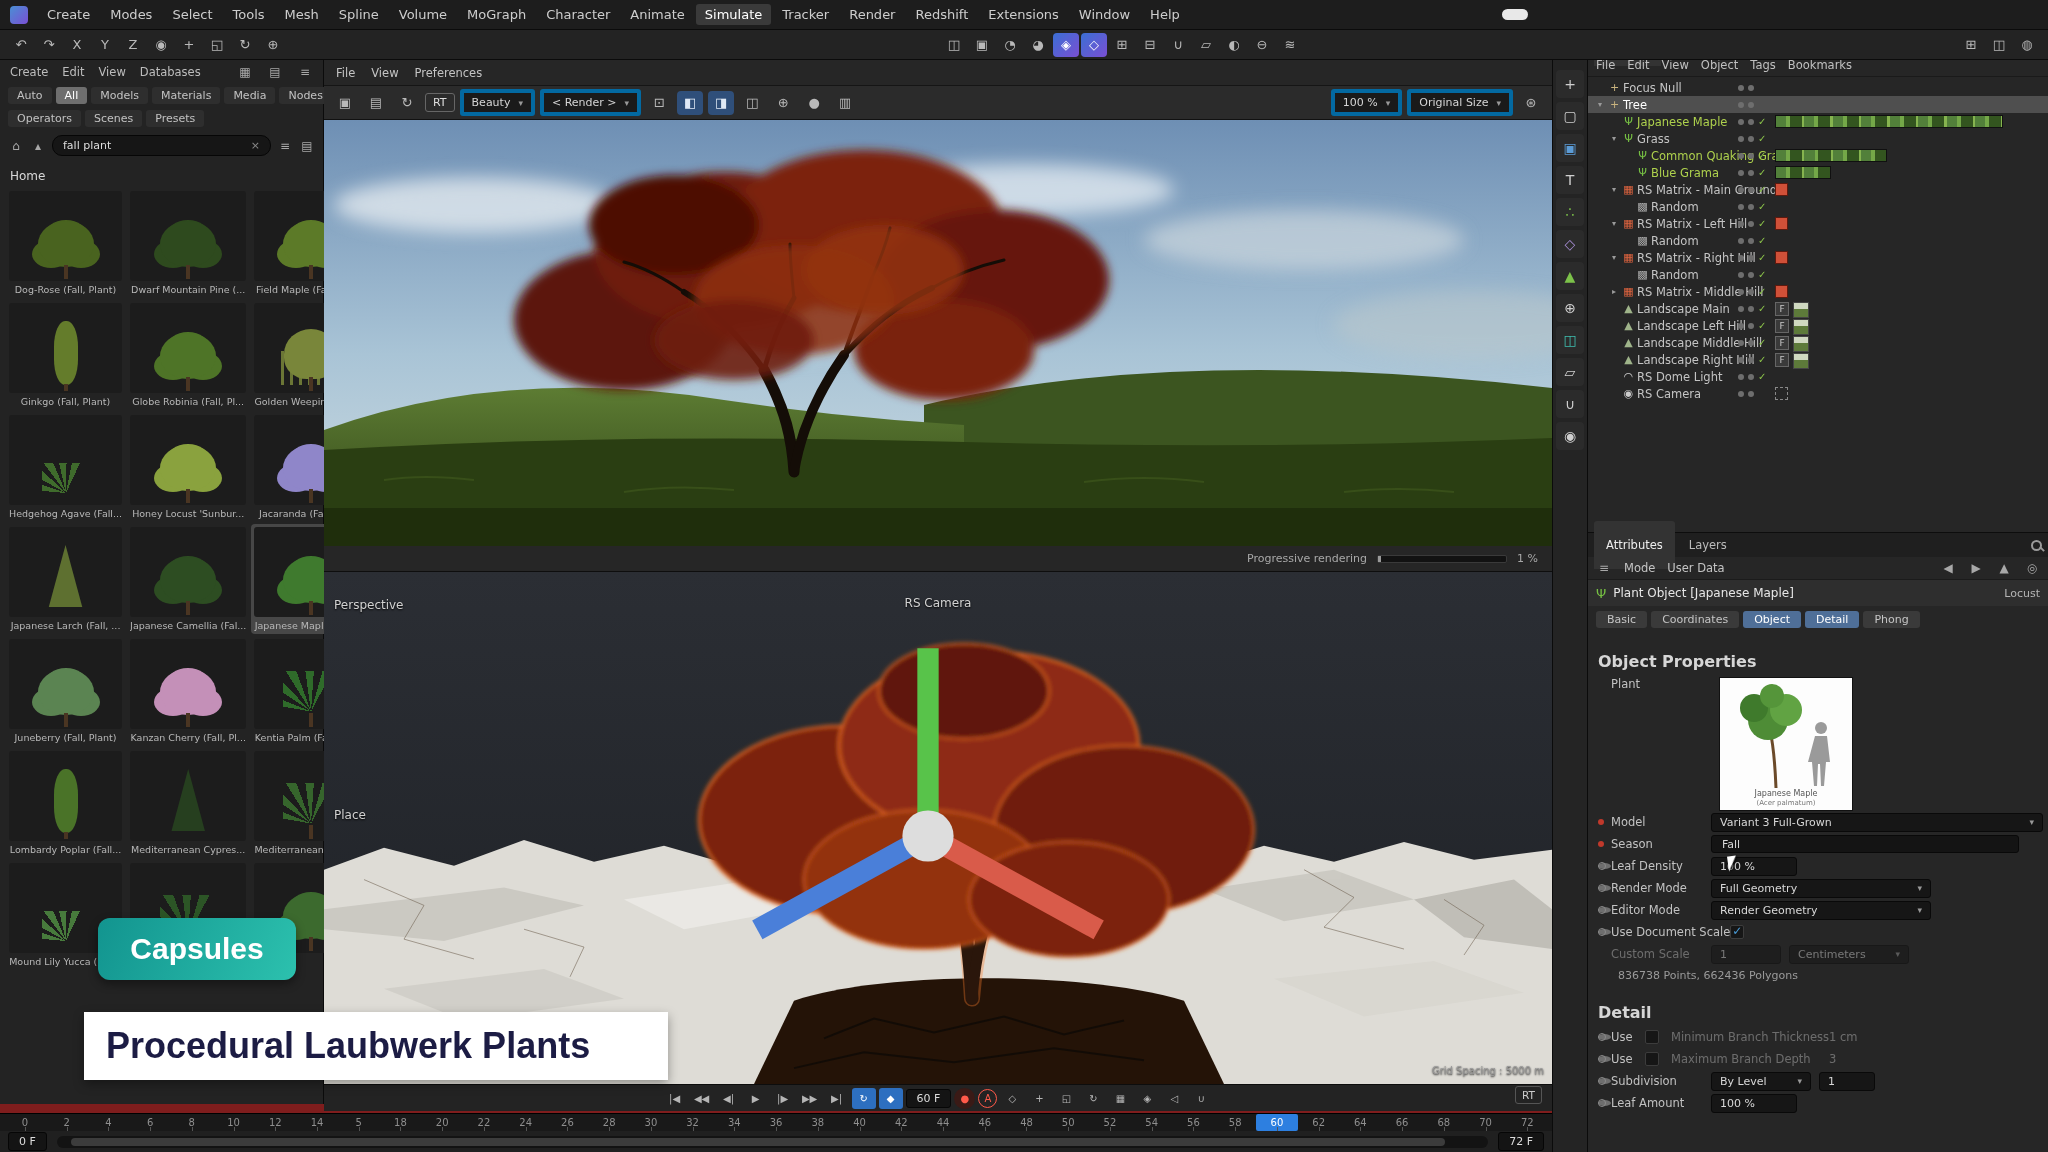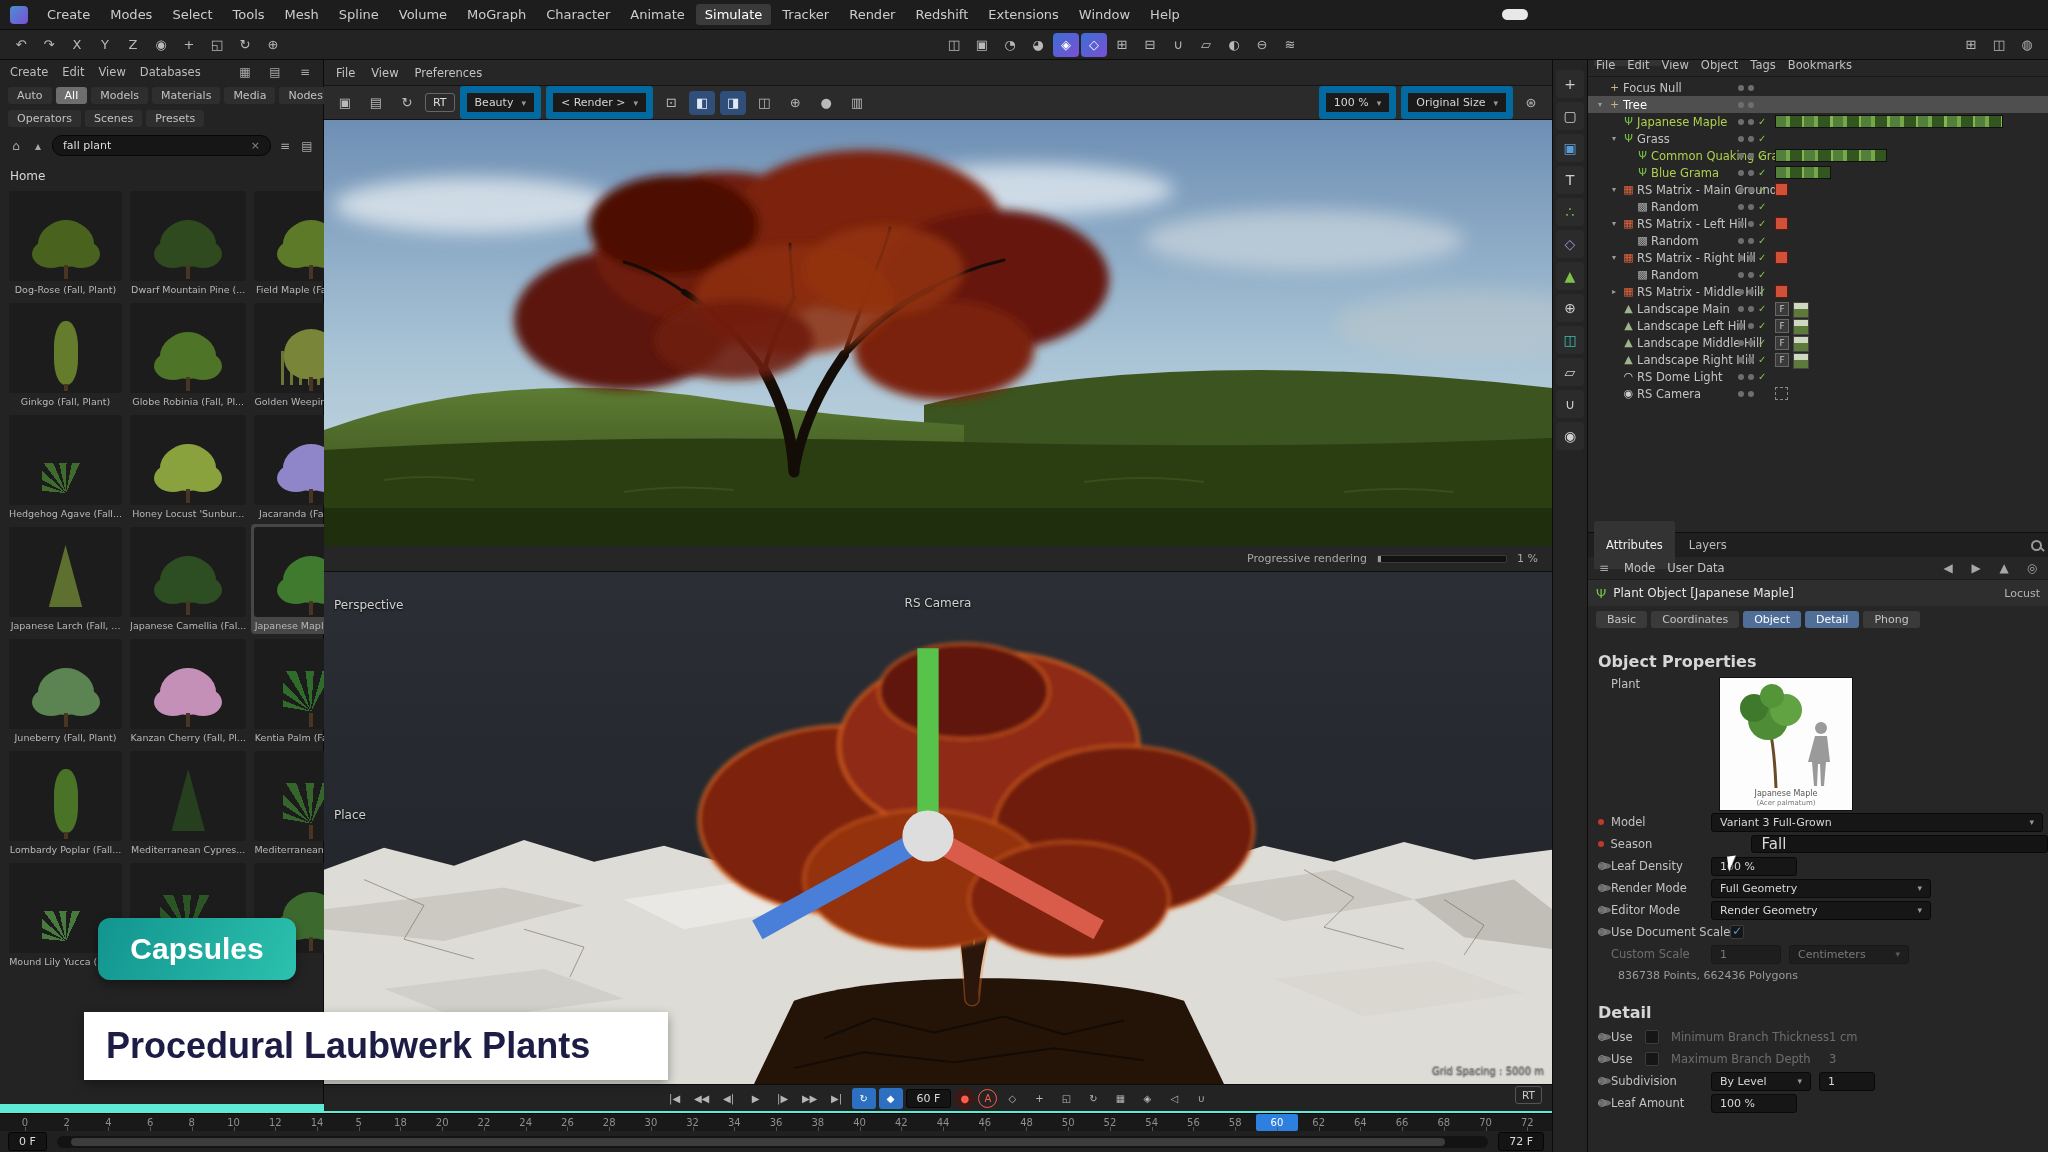--- a/index.html
+++ b/index.html
@@ -1,17 +1,17 @@
 <!DOCTYPE html>
 <html><head>
 <meta charset="utf-8">
 <style>
 *{margin:0;padding:0;box-sizing:border-box;font-family:"DejaVu Sans","Liberation Sans",sans-serif;}
 html,body{width:2048px;height:1152px;background:#111;overflow:hidden;}
-#app{position:absolute;width:2048px;height:1152px;background:#5eead4;color:#c6c6c6;font-size:12px;}
+#app{position:absolute;width:2048px;height:1152px;background:#7f1d1d;color:#c6c6c6;font-size:12px;}
 .sp{flex:1;}
 
 #menubar{position:absolute;left:0;top:0;width:2048px;height:30px;background:#1d1d1d;border-bottom:1px solid #0b0b0b;display:flex;align-items:center;padding:0 10px;gap:2px;z-index:5;}
 .logo{width:18px;height:18px;border-radius:4px;background:linear-gradient(135deg,#4a8fd4,#7a4fd4);margin-right:8px;}
 .menu-item{padding:3px 9px;font-size:13px;color:#cdcdcd;border-radius:3px;white-space:nowrap;}
 .menu-item.active{background:#3a3a3a;color:#fff;}
 .layout-pill{width:26px;height:11px;border-radius:6px;background:#e8e8e8;margin-left:auto;margin-right:510px;}
 
 #maintoolbar{position:absolute;left:0;top:30px;width:2048px;height:30px;background:#232323;border-bottom:1px solid #0b0b0b;display:flex;align-items:center;padding:0 8px;z-index:4;}
 .tbgroup{display:flex;align-items:center;gap:2px;}
@@ -47,21 +47,21 @@
 .tree.s{width:48px;height:30px;bottom:12px;background:conic-gradient(from -85deg at 50% 100%,var(--tc) 0 14deg,transparent 14deg 24deg,var(--tc) 24deg 38deg,transparent 38deg 48deg,var(--tc) 48deg 62deg,transparent 62deg 72deg,var(--tc) 72deg 86deg,transparent 86deg 96deg,var(--tc) 96deg 110deg,transparent 110deg 170deg);}
 .tree.s::after{display:none;}
 .alabel2{font-size:9.5px;color:#b8b8b8;margin-top:3px;white-space:nowrap;overflow:hidden;}
 
 #capsbadge{position:absolute;left:98px;top:918px;width:198px;height:62px;z-index:40;background:linear-gradient(115deg,#12948f,#2cc1ae);color:#fff;font-weight:bold;font-size:30px;display:flex;align-items:center;justify-content:center;border-radius:12px;box-shadow:0 4px 10px rgba(0,0,0,.4);font-family:"Liberation Sans",sans-serif;}
 #titlebox{position:absolute;left:84px;top:1012px;width:584px;height:68px;z-index:40;background:#fff;color:#1c1c44;font-weight:bold;font-size:36px;display:flex;align-items:center;padding-left:22px;box-shadow:0 4px 10px rgba(0,0,0,.35);font-family:"Liberation Sans",sans-serif;}
 
 #rvmenu{position:absolute;left:324px;top:60px;width:1228px;height:26px;background:#262626;border-bottom:1px solid #151515;display:flex;align-items:center;gap:16px;padding:0 12px;font-size:11.5px;color:#c4c4c4;}
 #rvtoolbar{position:absolute;left:324px;top:86px;width:1228px;height:34px;background:#2b2b2b;border-bottom:1px solid #111;display:flex;align-items:center;gap:5px;padding:0 8px;}
 .rtpill{border:1px solid #666;border-radius:3px;padding:2px 7px;font-size:11px;color:#ddd;}
-.dd{display:flex;align-items:center;background:#1a1a1a;border:7px solid #0369a1;border-radius:3px;padding:3px 8px;font-size:11px;color:#d5d5d5;gap:8px;white-space:nowrap;}
+.dd{display:flex;align-items:center;background:#1a1a1a;border:4px solid #0369a1;border-radius:3px;padding:3px 8px;font-size:11px;color:#d5d5d5;gap:8px;white-space:nowrap;}
 .dd::after{content:"▾";font-size:9px;color:#999;}
 #rvcanvas{position:absolute;left:324px;top:120px;width:1228px;height:426px;background:#000;overflow:hidden;}
 #rvcanvas svg{display:block;width:100%;height:100%;}
 #rvprogress{position:absolute;left:324px;top:546px;width:1228px;height:26px;background:#262626;border-bottom:1px solid #0e0e0e;display:flex;align-items:center;justify-content:flex-end;gap:10px;padding:0 14px;font-size:11px;color:#a8a8a8;}
 .pbar{width:130px;height:8px;background:#121212;border:1px solid #3a3a3a;border-radius:2px;position:relative;}
 .pfill{position:absolute;left:0;top:0;bottom:0;width:3px;background:#9a9a9a;}
 
 #vp{position:absolute;left:324px;top:572px;width:1228px;height:512px;background:#23262b;overflow:hidden;}
 #vp svg{display:block;width:100%;height:100%;}
 .vplabel{position:absolute;font-size:12px;color:#d2d2d2;text-shadow:0 1px 2px #000;z-index:3;}
@@ -132,21 +132,21 @@
 .bullet{width:13px;display:flex;align-items:center;}
 .bullet.red::after{content:"";width:6px;height:6px;border-radius:50%;background:#c0392b;}
 .bullet.dot::after{content:"";width:6px;height:6px;border-radius:50%;border:1px solid #8a8a8a;}
 .alab{flex:0 0 100px;white-space:nowrap;}
 .alab.sm{flex:0 0 34px;}
 .fld{background:#161616;border:1px solid #090909;border-radius:3px;padding:2px 8px;font-size:11px;color:#d8d8d8;display:flex;align-items:center;white-space:nowrap;}
 .fld.num{min-width:86px;}
 .fld.wide{width:332px;}
 .fld.mid{width:220px;}
 .fld.dd2::after{content:"▾";font-size:9px;color:#999;margin-left:auto;padding-left:8px;}
-.sld{width:308px;height:18px;background:#141414;border:1px solid #090909;border-radius:3px;display:flex;align-items:center;padding-left:10px;font-size:15px;color:#d8d8d8;margin-left:40px;}
+.sld{width:308px;height:18px;background:#141414;border:1px solid #090909;border-radius:3px;display:flex;align-items:center;padding-left:10px;font-size:11px;color:#d8d8d8;}
 .cb{width:14px;height:14px;background:#161616;border:1px solid #3c3c3c;border-radius:2px;position:relative;display:inline-block;}
 .cb.on::after{content:"✓";position:absolute;left:1px;top:-2px;color:#4a9edb;font-size:12px;}
 .dis{opacity:.45;}
 .dlab{margin-left:12px;width:158px;white-space:nowrap;}
 .ainfo{padding:4px 0 2px 30px;font-size:11px;color:#9a9a9a;}
 .preview{width:134px;height:134px;background:#fdfdfd;border:1px solid #111;margin-left:8px;}
 .preview svg{display:block;width:100%;height:100%;}
 
 #cursor{position:absolute;left:1728px;top:856px;z-index:60;width:0;height:0;border-top:15px solid #fff;border-right:9px solid transparent;filter:drop-shadow(1px 1px 1px #000);transform:rotate(-8deg);}
 </style>

